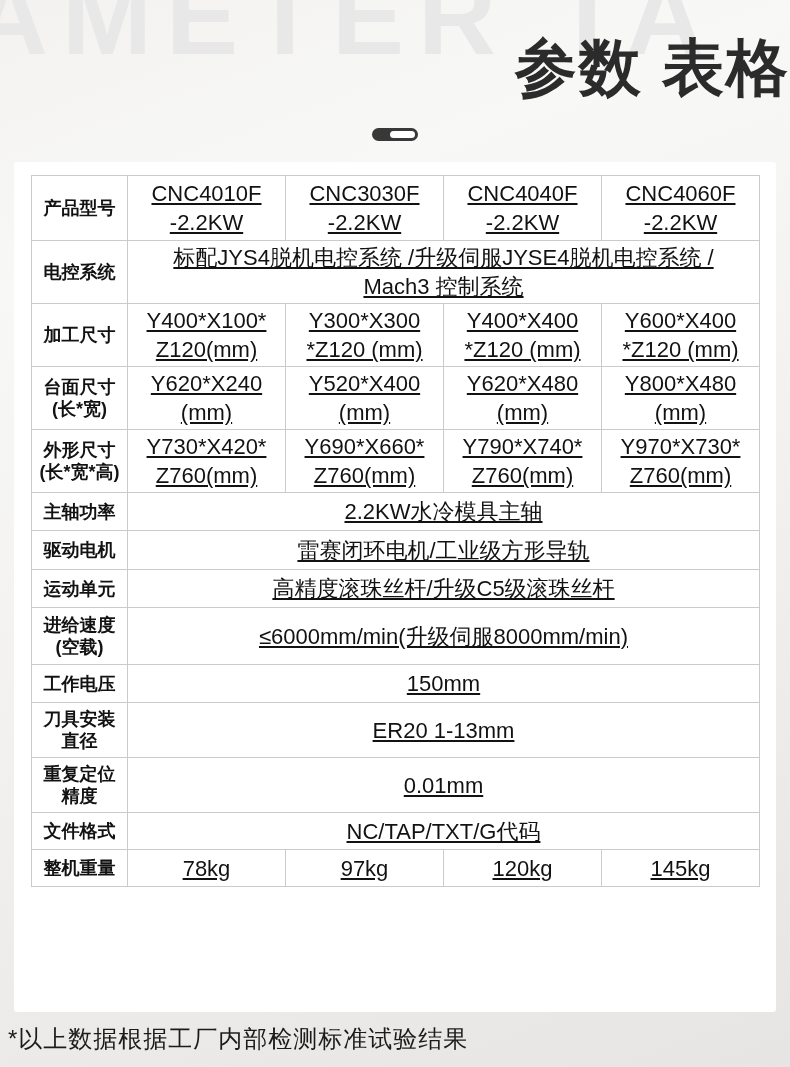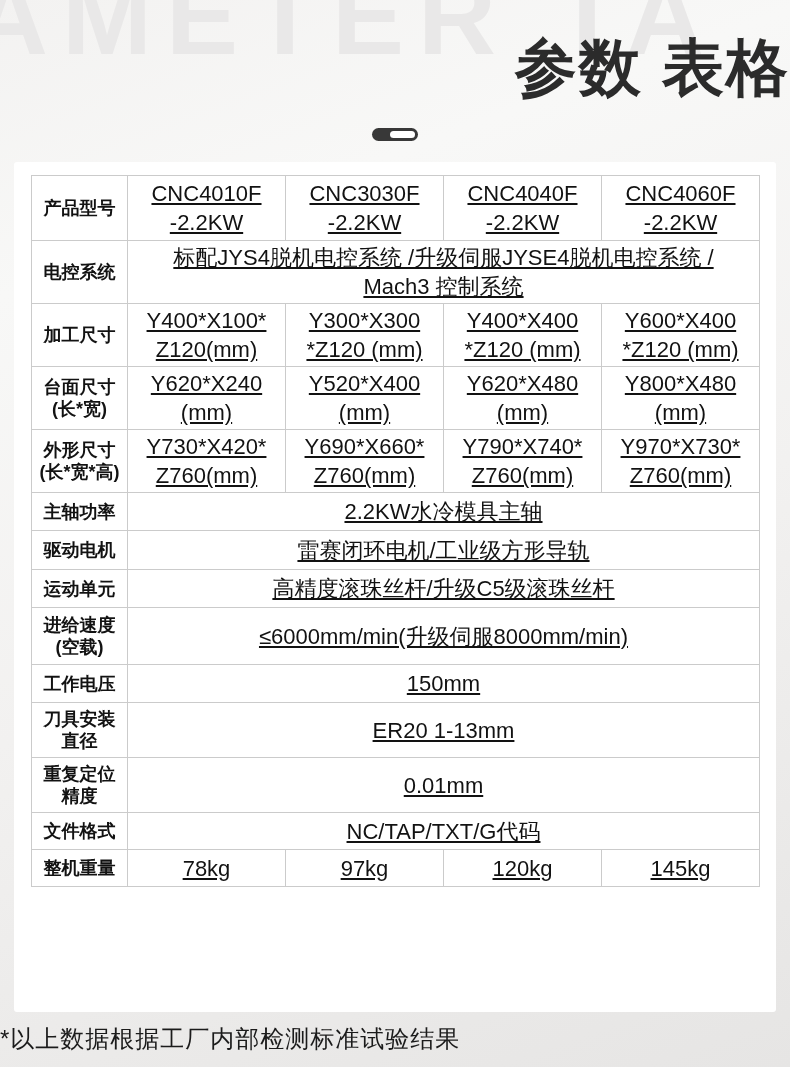--- a/index.html
+++ b/index.html
@@ -90,21 +90,21 @@
   .spec-table td {
     font-size: 22px;
     font-weight: 400;
     line-height: 1.32;
     text-decoration: underline;
   }
 
   .footnote {
     position: absolute;
     top: 1023px;
-    left: 0;
+    left: 8px;
     font-size: 24px;
     color: #1b1b1b;
     letter-spacing: 1px;
   }
 </style>
 </head>
 <body>
 
 <div class="page">
 

